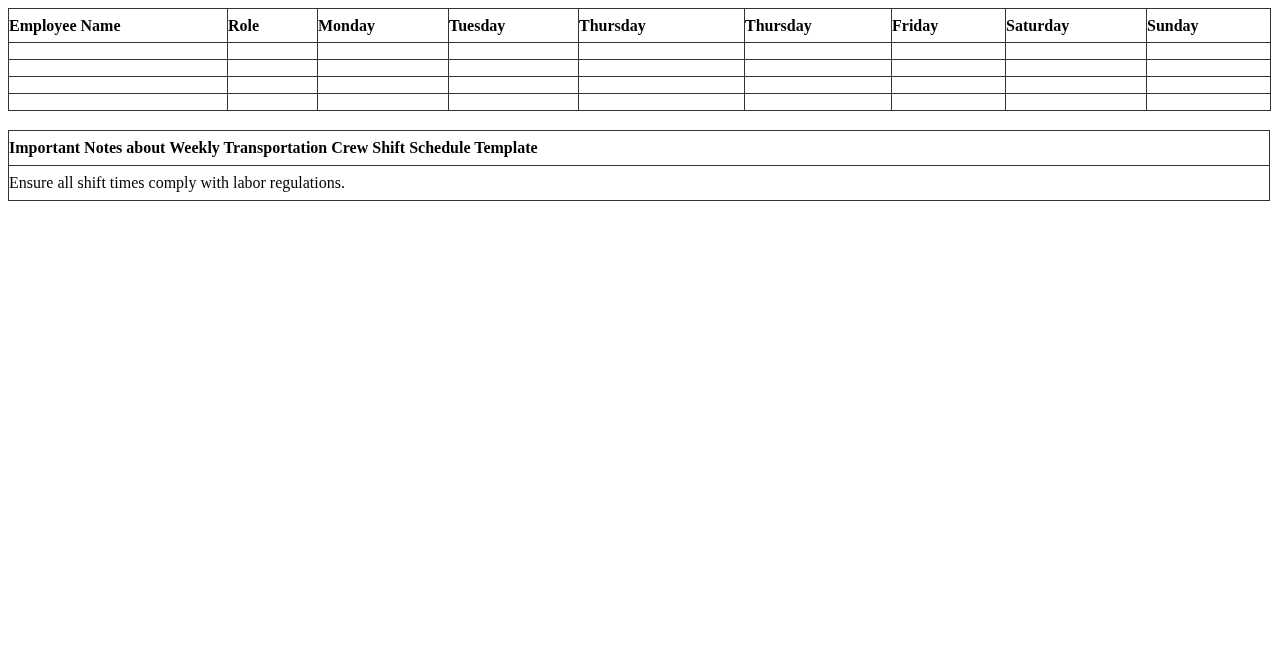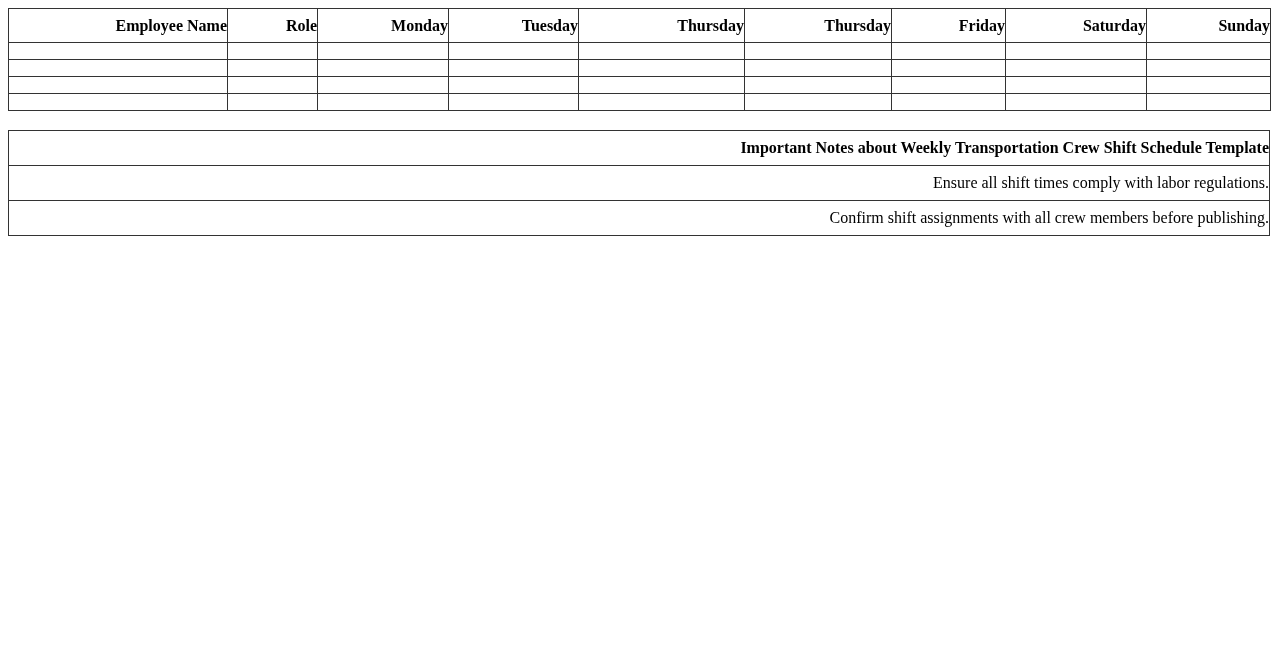--- a/index.html
+++ b/index.html
@@ -17,21 +17,21 @@
     table {
       border-collapse: collapse;
       table-layout: fixed;
       position: absolute;
       left: 8px;
       width: 1262px;
     }
     td, th {
       border: 1px solid #333;
       padding: 0;
-      text-align: right;
+      text-align: left;
       font-size: 16px;
     }
     #schedule-table { top: 8px; }
     #schedule-table th {
       height: 33px;
       font-weight: bold;
     }
     #schedule-table td {
       height: 16px;
     }
@@ -126,17 +126,14 @@
 <table id="notes-table">
   <thead>
     <tr>
       <th>Important Notes about Weekly Transportation Crew Shift Schedule Template</th>
     </tr>
   </thead>
   <tbody>
     <tr>
       <td>Ensure all shift times comply with labor regulations.</td>
     </tr>
-    <tr>
-      <td>Confirm shift assignments with all crew members before publishing.</td>
-    </tr>
   </tbody>
 </table>
 
 </body></html>

